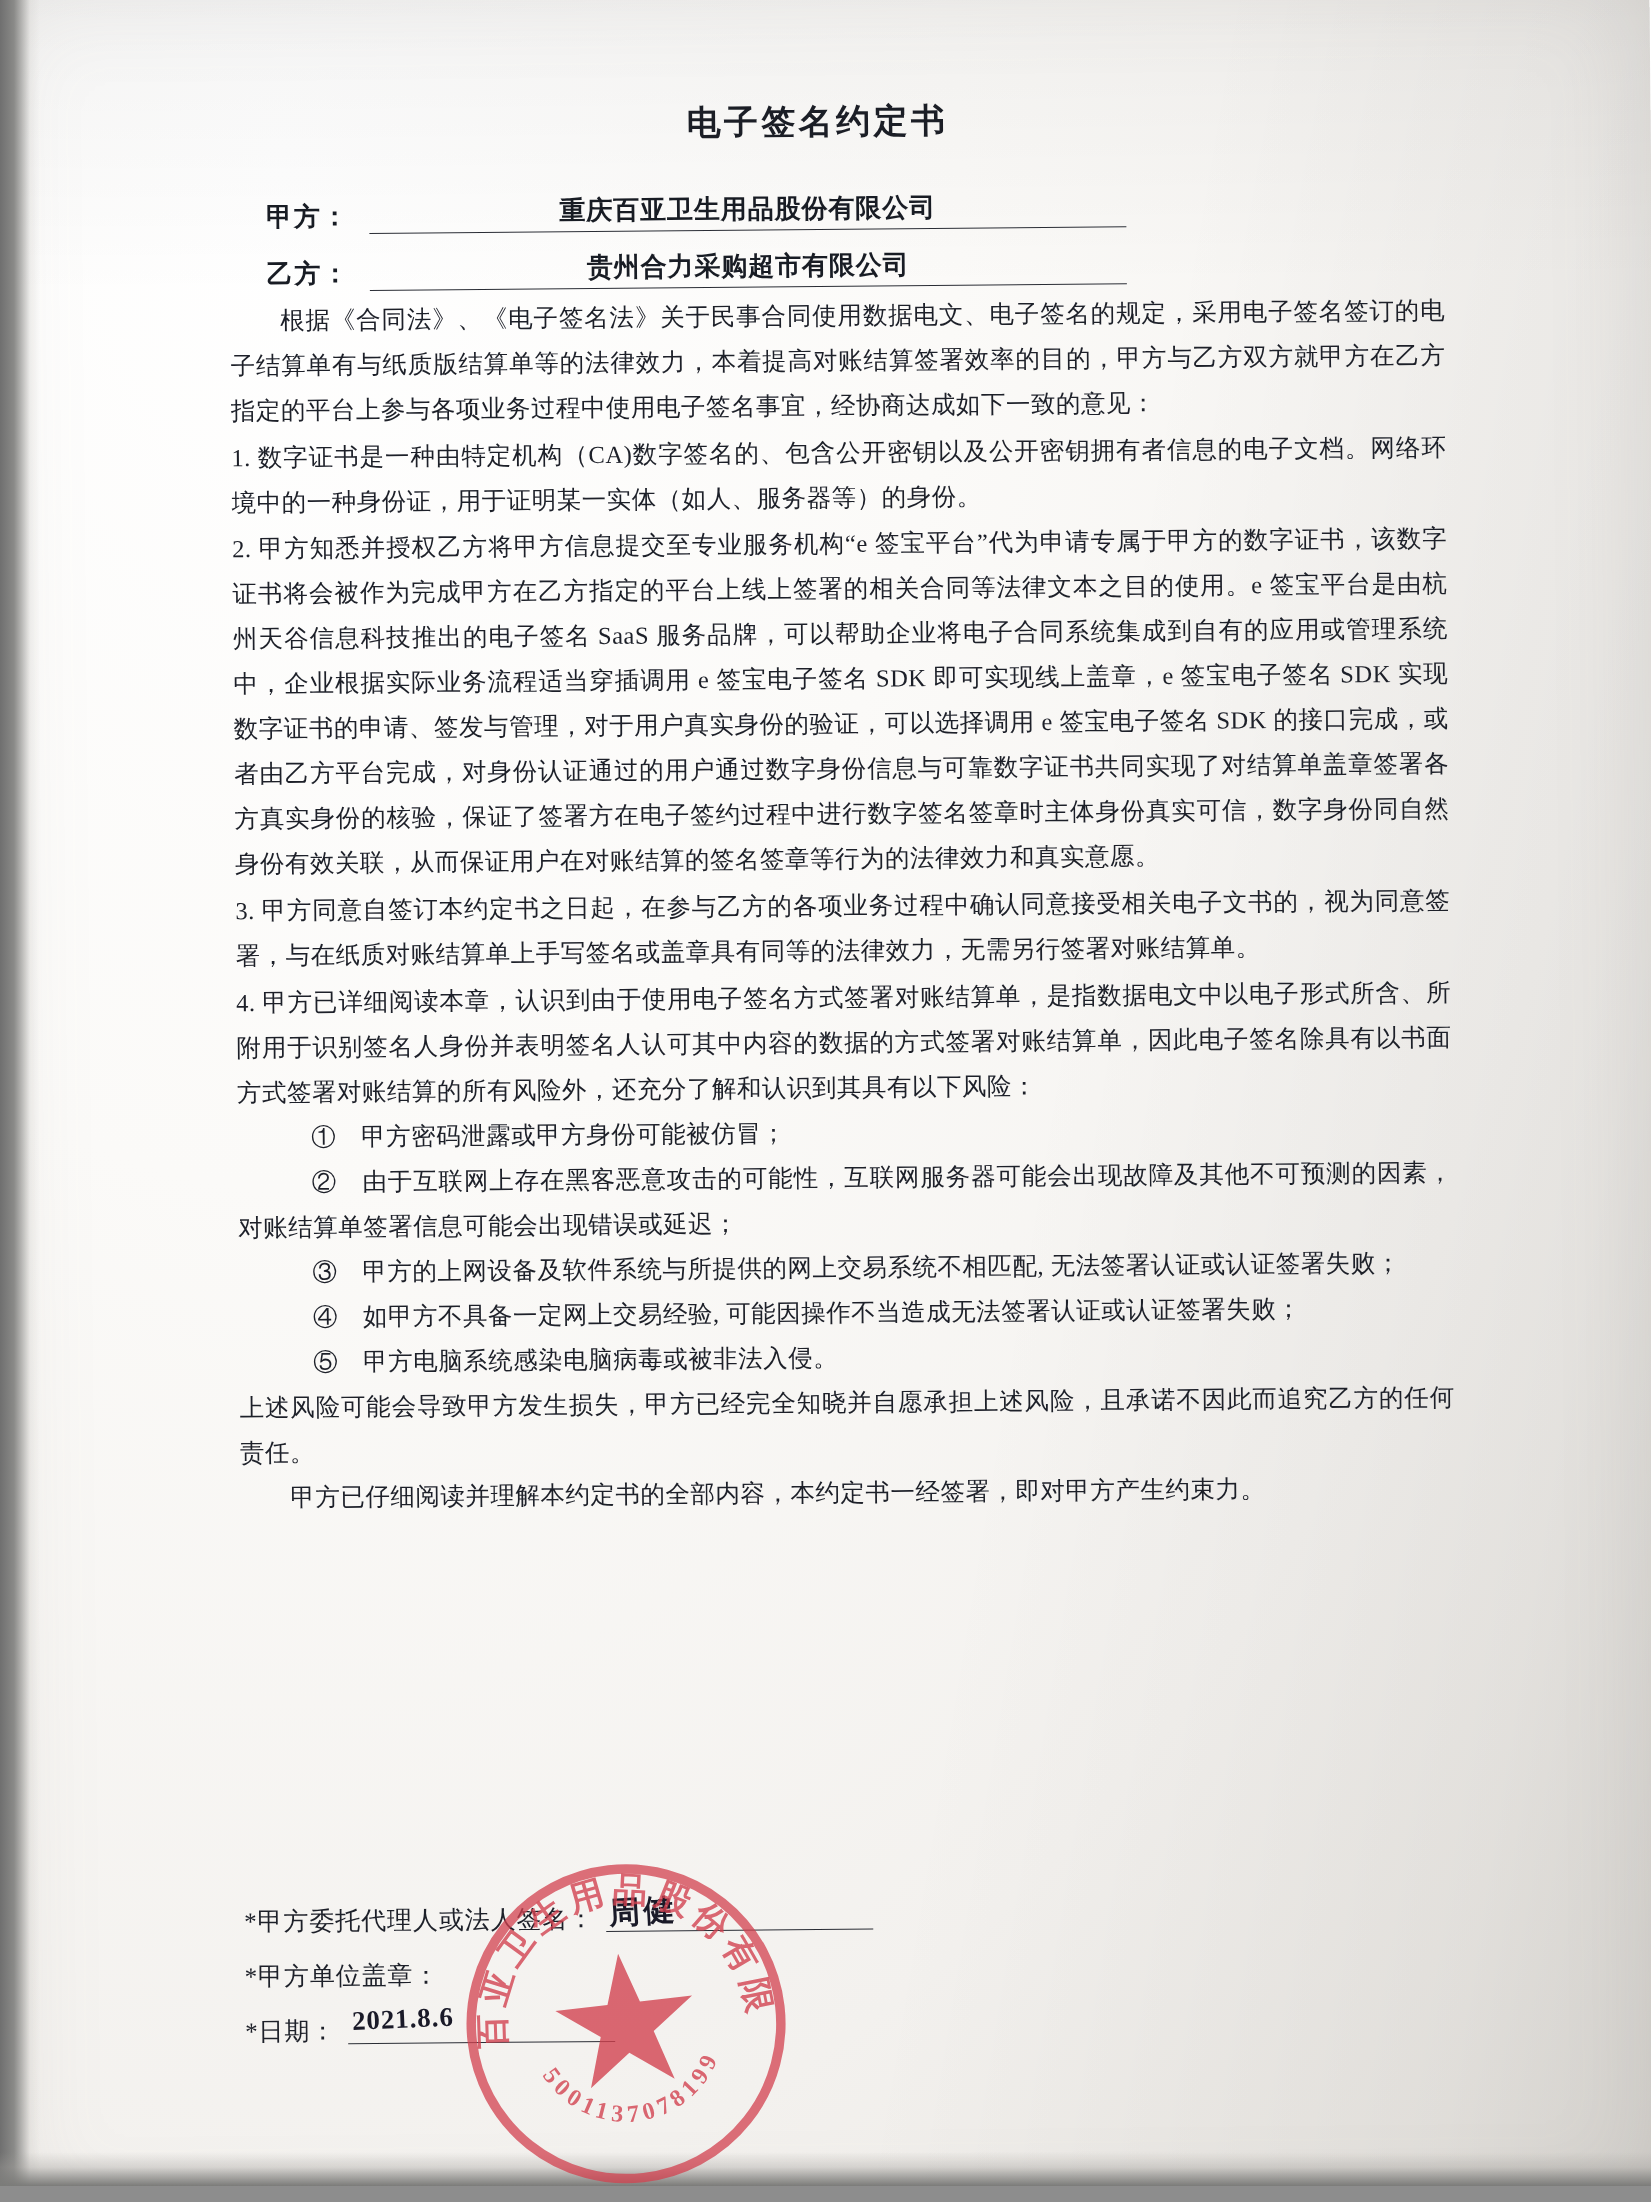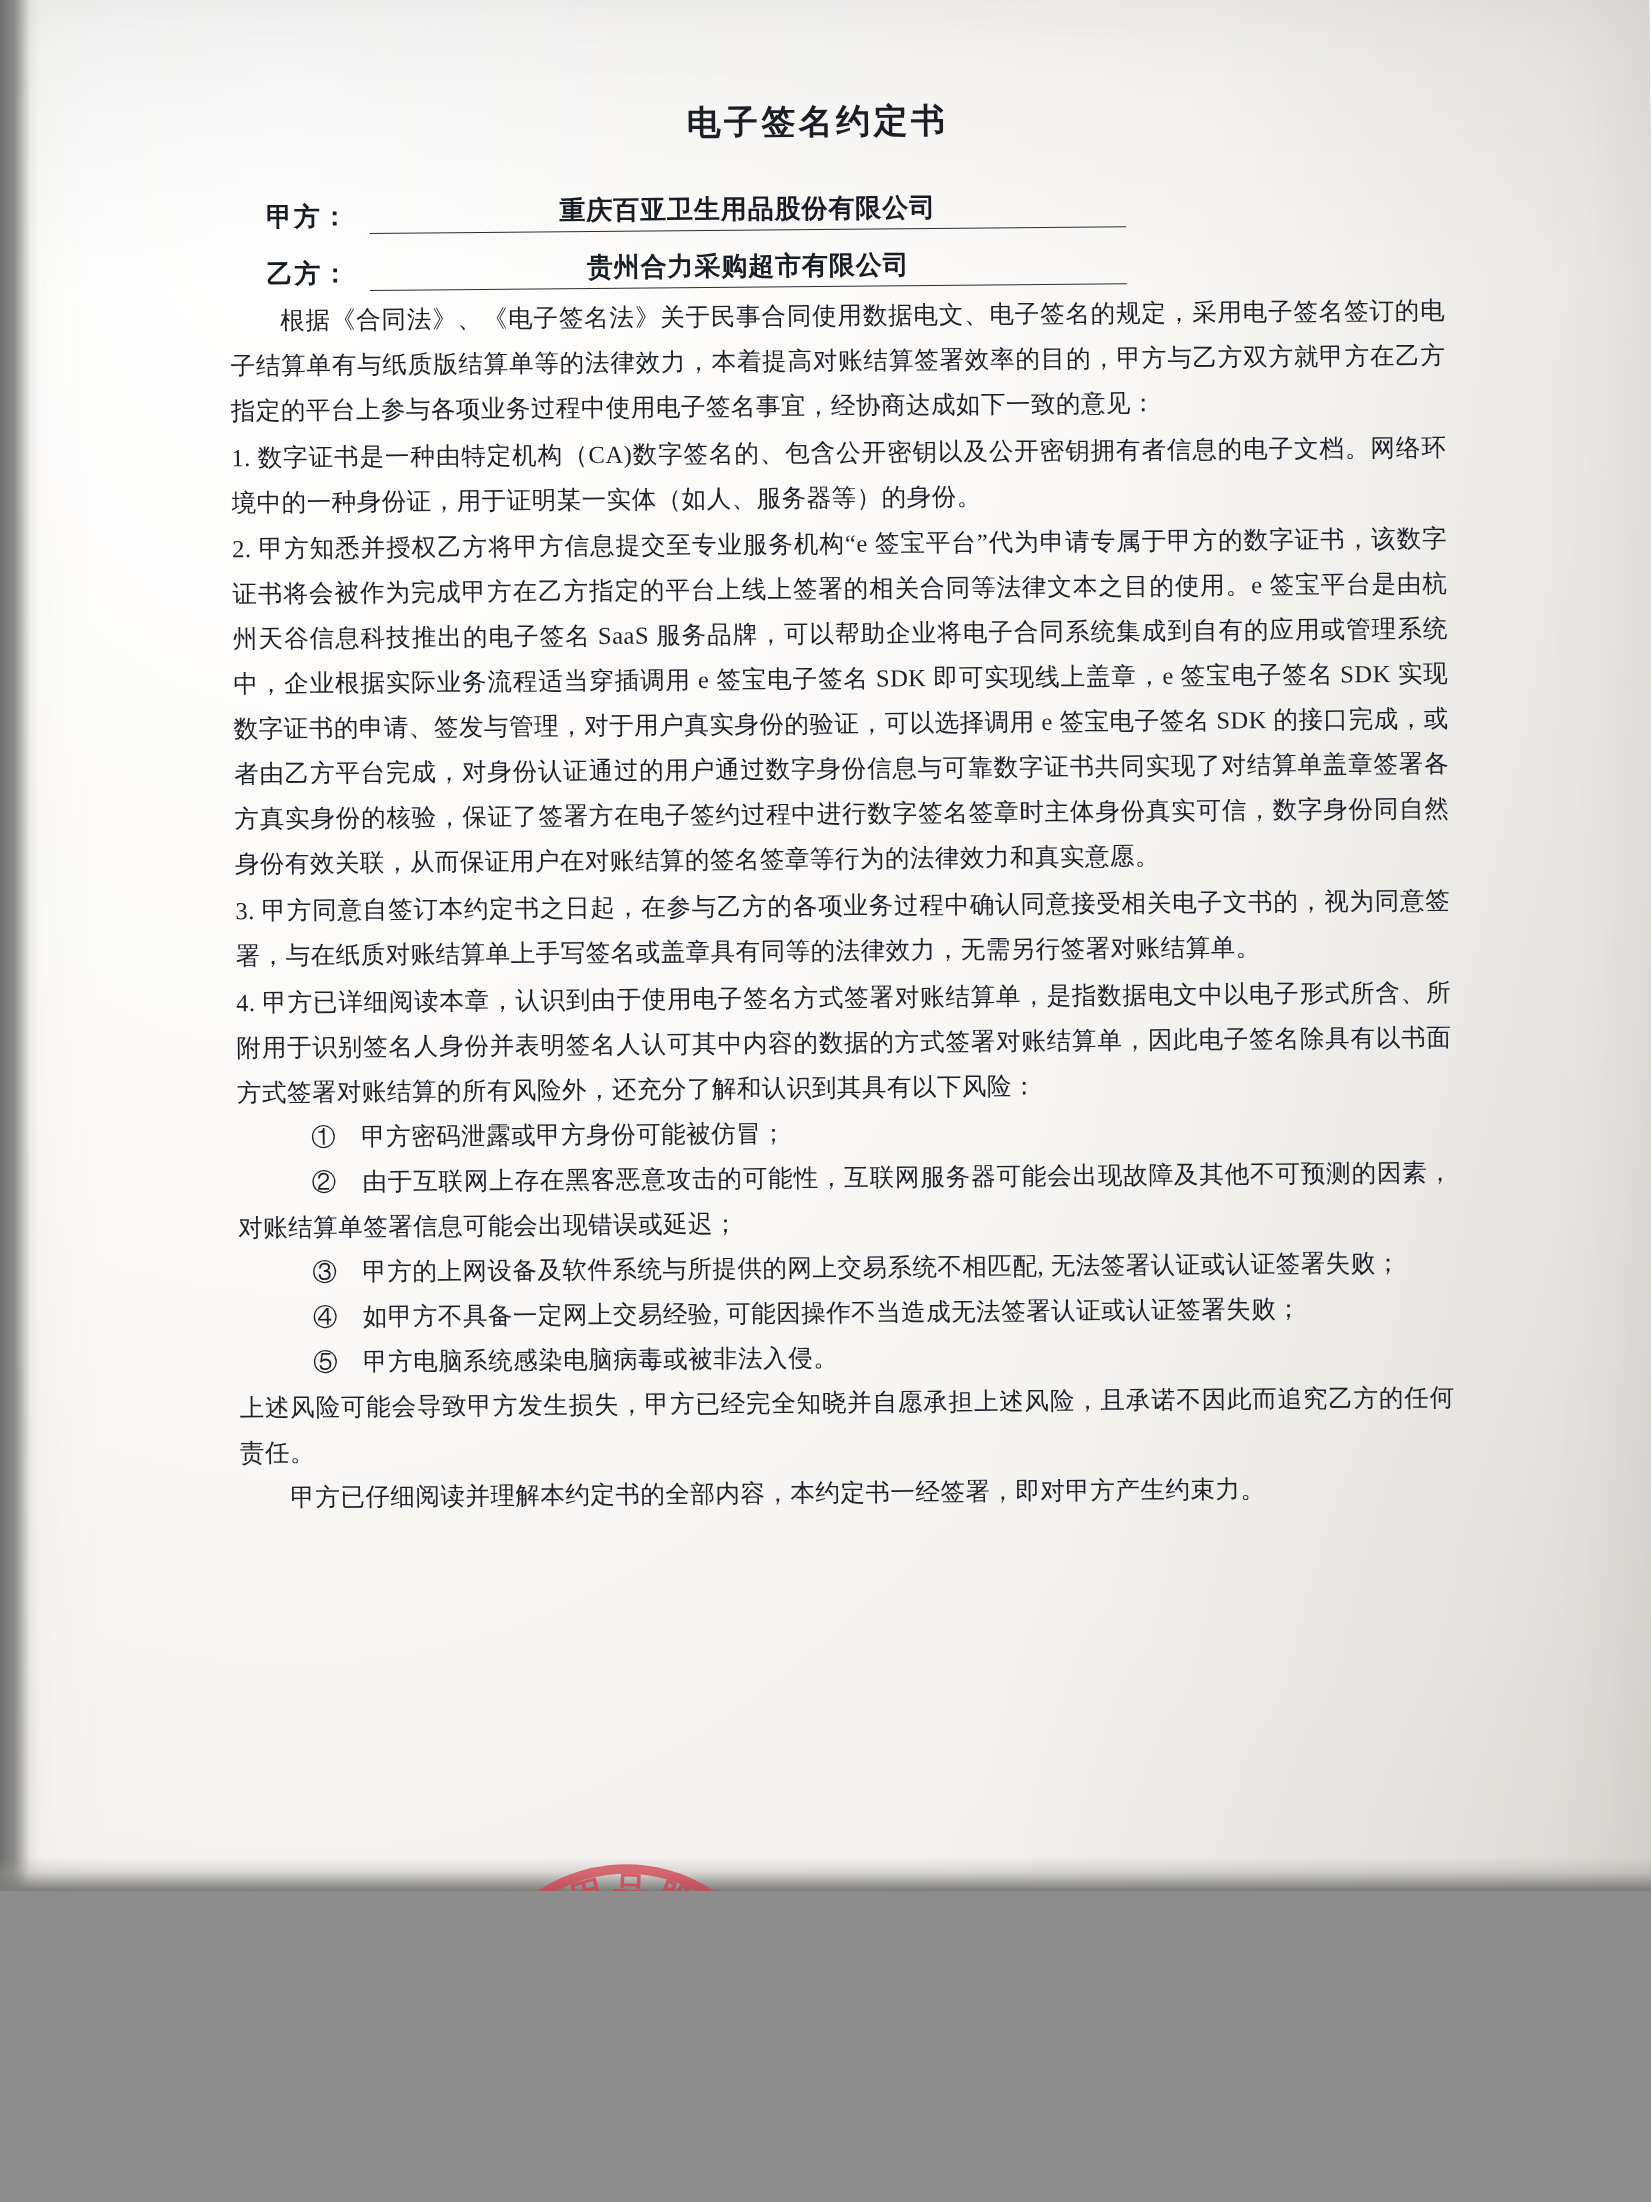--- a/index.html
+++ b/index.html
@@ -6,21 +6,21 @@
     margin: 0;
     padding: 0;
     background: #8d8d8d;
   }
   body {
     font-family: "DejaVu Sans", sans-serif;
   }
   .page {
     position: relative;
     width: 1652px;
-    height: 1891px;
+    height: 2186px;
     overflow: hidden;
     background: #ffffff;
   }
   
   .paper {
     position: absolute;
     left: -8.6px;
     top: -24px;
     width: 1669px;
     height: 2254px;

